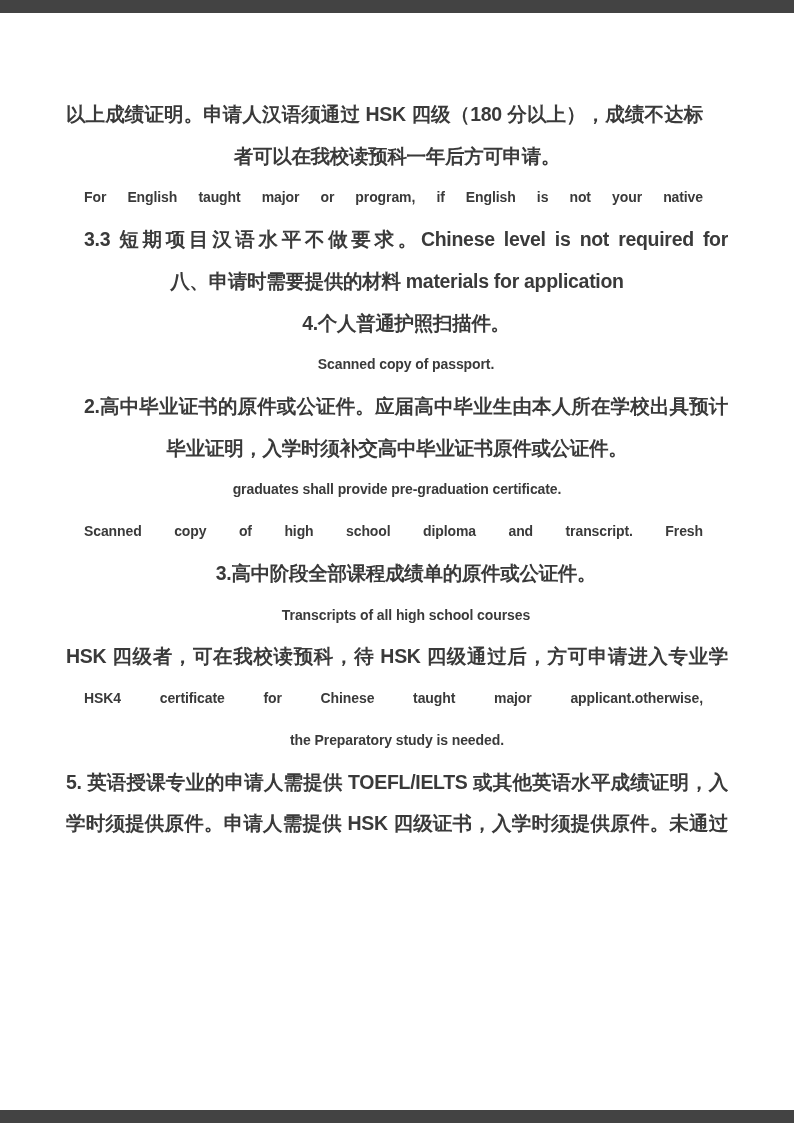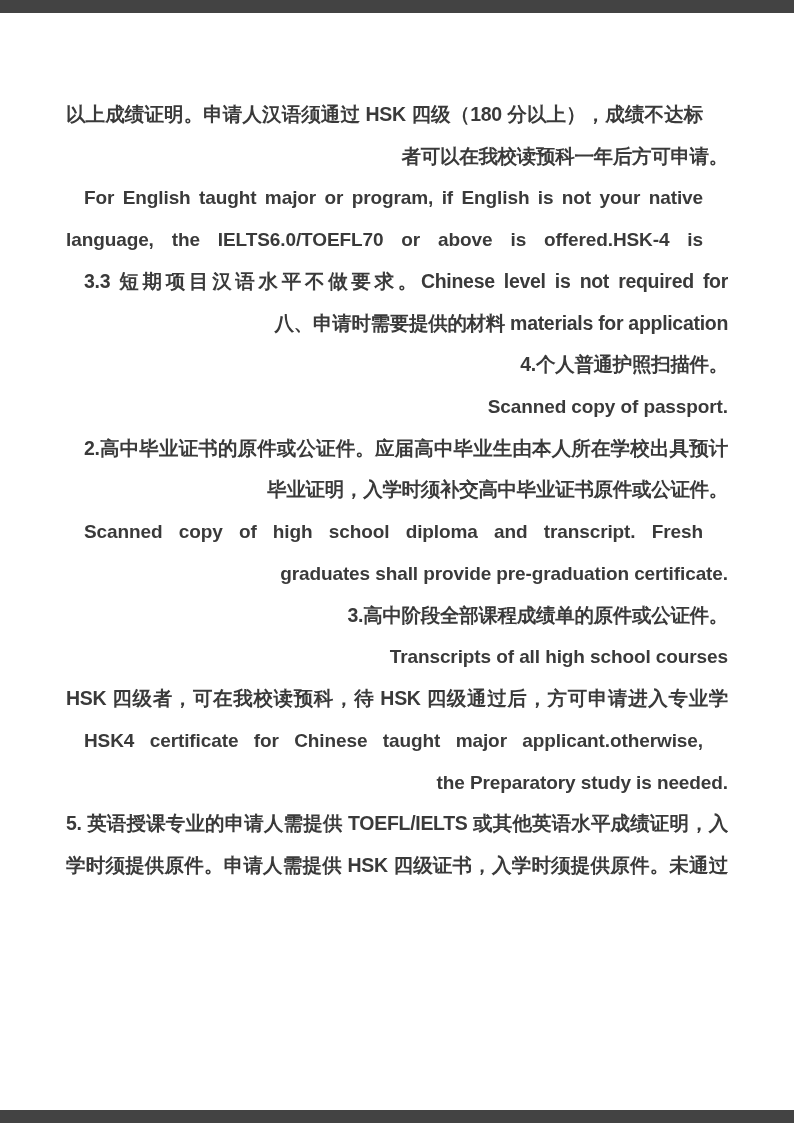--- a/index.html
+++ b/index.html
@@ -31,52 +31,51 @@
   }
   .ln {
     font-family: "Liberation Sans", "DejaVu Sans", sans-serif;
     font-weight: 700;
     color: #3a3a3a;
     font-size: 19.5px;
     letter-spacing: -0.3px;
     line-height: 41.72px;
     height: 41.72px;
     overflow: hidden;
-    text-align: right;
+    text-align: center;
   }
   .ln.en {
-    font-size: 19px;
+    font-size: 14px;
     letter-spacing: -0.1px;
   }
   .ln.jst {
     text-align: justify;
     text-align-last: justify;
   }
   .ln.ind { padding-left: 18px; }
   .ln.pr  { padding-right: 25px; }
 </style>
 </head>
 <body>
 
 <div class="page">
   <div class="edge-bar top"></div>
 
   <div class="content">
     <div class="ln jst pr">以上成绩证明。申请人汉语须通过 HSK 四级（180 分以上），成绩不达标准</div>
     <div class="ln">者可以在我校读预科一年后方可申请。</div>
     <div class="ln ind jst pr en">For English taught major or program, if English is not your native</div>
-    <div class="ln jst pr en">language, the IELTS6.0/TOEFL70 or above is offered.HSK-4 is</div>
     <div class="ln ind jst">3.3 短期项目汉语水平不做要求。Chinese level is not required for</div>
     <div class="ln">八、申请时需要提供的材料 materials for application</div>
     <div class="ln ind">4.个人普通护照扫描件。</div>
     <div class="ln ind en">Scanned copy of passport.</div>
     <div class="ln ind jst">2.高中毕业证书的原件或公证件。应届高中毕业生由本人所在学校出具预计</div>
     <div class="ln">毕业证明，入学时须补交高中毕业证书原件或公证件。</div>
+    <div class="ln en">graduates shall provide pre-graduation certificate.</div>
     <div class="ln ind jst pr en">Scanned copy of high school diploma and transcript. Fresh</div>
-    <div class="ln en">graduates shall provide pre-graduation certificate.</div>
     <div class="ln ind">3.高中阶段全部课程成绩单的原件或公证件。</div>
     <div class="ln ind en">Transcripts of all high school courses</div>
     <div class="ln jst">HSK 四级者，可在我校读预科，待 HSK 四级通过后，方可申请进入专业学习。</div>
     <div class="ln ind jst pr en">HSK4 certificate for Chinese taught major applicant.otherwise,</div>
     <div class="ln en">the Preparatory study is needed.</div>
     <div class="ln jst">5. 英语授课专业的申请人需提供 TOEFL/IELTS 或其他英语水平成绩证明，入</div>
     <div class="ln jst">学时须提供原件。申请人需提供 HSK 四级证书，入学时须提供原件。未通过</div>
   </div>
 
   <div class="edge-bar bottom"></div>

